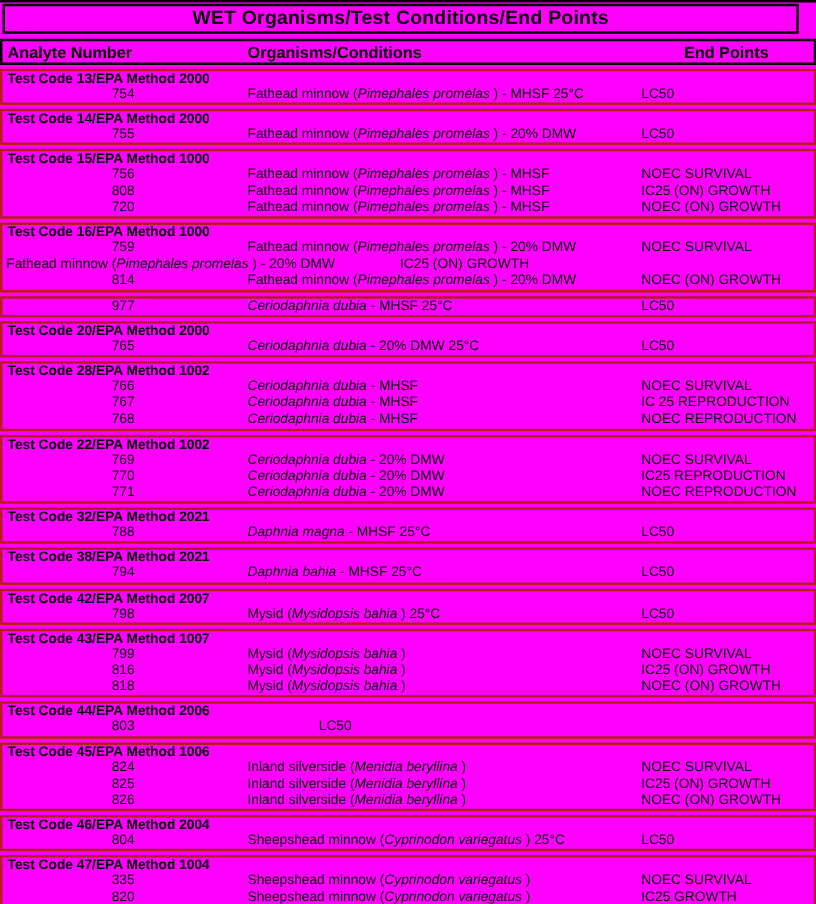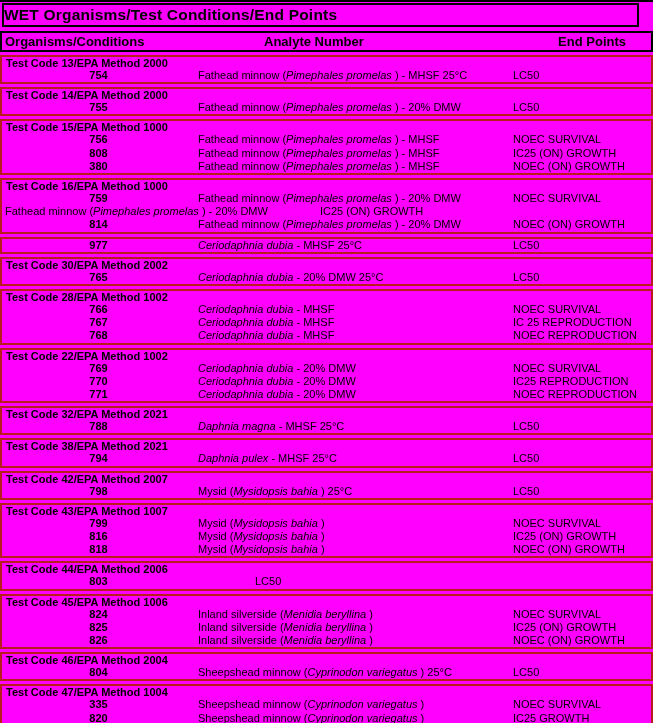--- a/index.html
+++ b/index.html
@@ -8,66 +8,66 @@
     background:#FF00FF;
     font-family:"Liberation Sans","DejaVu Sans",sans-serif;
     color:#000;
     overflow:hidden;
   }
   .page{width:653px;height:723px;border-top:2px solid #000;box-sizing:border-box;}
   .title-box{
     margin:1px 14px 0 2px;
     border:2px solid #000;
     height:20px;line-height:20px;
-    text-align:left;
+    text-align:center;
     font-size:15.5px;font-weight:bold;
     letter-spacing:.2px;
   }
   .header-box{
     margin:4px 0 1px 0;
     border:2px solid #000;
     display:flex;
     height:17px;line-height:17px;
     font-size:13px;font-weight:bold;
   }
   .col{box-sizing:border-box;}
   .c1{width:193px;flex:0 0 193px;}
   .c2{width:258px;flex:0 0 258px;padding-left:3px;}
   .c3{flex:1 1 auto;padding-left:60px;}
   .header-box .c1{padding-left:4px;}
-  .hdr3{text-align:right;padding-right:25px;}
+  .hdr3{text-align:right;padding-right:36px;}
   .section{
     border:2px solid #b91c1c;
     margin-top:3px;
   }
   .code-row{
     font-size:11px;font-weight:bold;
     line-height:11px;
     padding:1px 0 0 4px;
     white-space:nowrap;
   }
   .row{
     display:flex;
     font-size:11px;
     line-height:13.2px;
     white-space:nowrap;
   }
-  .analyte{text-align:center;font-weight:bold;}
+  .analyte{text-align:center;}
   .organism i{font-style:italic;}
   .endpoint{text-align:left;}
 </style>
 </head>
 <body>
 
 <div class="page">
   <div class="title-box">WET Organisms/Test Conditions/End Points</div>
 
   <div class="header-box">
+    <div class="col c1">Analyte Number</div>
     <div class="col c2">Organisms/Conditions</div>
-    <div class="col c1">Analyte Number</div>
     <div class="col c3 hdr3">End Points</div>
   </div>
 
   <div id="sections">
   <div class="section">
     <div class="code-row">Test Code 13/EPA Method 2000</div>
 
   <div class="row">
     <div class="col c1 analyte">754</div>
     <div class="col c2 organism"><span class="pre">Fathead minnow (</span><i class="sci">Pimephales promelas</i><span class="post"> ) - MHSF 25°C</span></div>
@@ -94,21 +94,21 @@
     <div class="col c3 endpoint">NOEC SURVIVAL</div>
   </div>
 
   <div class="row">
     <div class="col c1 analyte">808</div>
     <div class="col c2 organism"><span class="pre">Fathead minnow (</span><i class="sci">Pimephales promelas</i><span class="post"> ) - MHSF</span></div>
     <div class="col c3 endpoint">IC25 (ON) GROWTH</div>
   </div>
 
   <div class="row">
-    <div class="col c1 analyte">380</div>
+    <div class="col c1 analyte">720</div>
     <div class="col c2 organism"><span class="pre">Fathead minnow (</span><i class="sci">Pimephales promelas</i><span class="post"> ) - MHSF</span></div>
     <div class="col c3 endpoint">NOEC (ON) GROWTH</div>
   </div>
 </div>
 
   <div class="section">
     <div class="code-row">Test Code 16/EPA Method 1000</div>
 
   <div class="row">
     <div class="col c1 analyte">759</div>
@@ -131,21 +131,21 @@
   <div class="section">
 
   <div class="row">
     <div class="col c1 analyte">977</div>
     <div class="col c2 organism"><span class="pre"></span><i class="sci">Ceriodaphnia dubia</i><span class="post"> - MHSF 25°C</span></div>
     <div class="col c3 endpoint">LC50</div>
   </div>
 </div>
 
   <div class="section">
-    <div class="code-row">Test Code 30/EPA Method 2002</div>
+    <div class="code-row">Test Code 20/EPA Method 2000</div>
 
   <div class="row">
     <div class="col c1 analyte">765</div>
     <div class="col c2 organism"><span class="pre"></span><i class="sci">Ceriodaphnia dubia</i><span class="post"> - 20% DMW 25°C</span></div>
     <div class="col c3 endpoint">LC50</div>
   </div>
 </div>
 
   <div class="section">
     <div class="code-row">Test Code 28/EPA Method 1002</div>
@@ -199,21 +199,21 @@
     <div class="col c2 organism"><span class="pre"></span><i class="sci">Daphnia magna</i><span class="post"> - MHSF 25°C</span></div>
     <div class="col c3 endpoint">LC50</div>
   </div>
 </div>
 
   <div class="section">
     <div class="code-row">Test Code 38/EPA Method 2021</div>
 
   <div class="row">
     <div class="col c1 analyte">794</div>
-    <div class="col c2 organism"><span class="pre"></span><i class="sci">Daphnia pulex</i><span class="post"> - MHSF 25°C</span></div>
+    <div class="col c2 organism"><span class="pre"></span><i class="sci">Daphnia bahia</i><span class="post"> - MHSF 25°C</span></div>
     <div class="col c3 endpoint">LC50</div>
   </div>
 </div>
 
   <div class="section">
     <div class="code-row">Test Code 42/EPA Method 2007</div>
 
   <div class="row">
     <div class="col c1 analyte">798</div>
     <div class="col c2 organism"><span class="pre">Mysid (</span><i class="sci">Mysidopsis bahia</i><span class="post"> ) 25°C</span></div>

